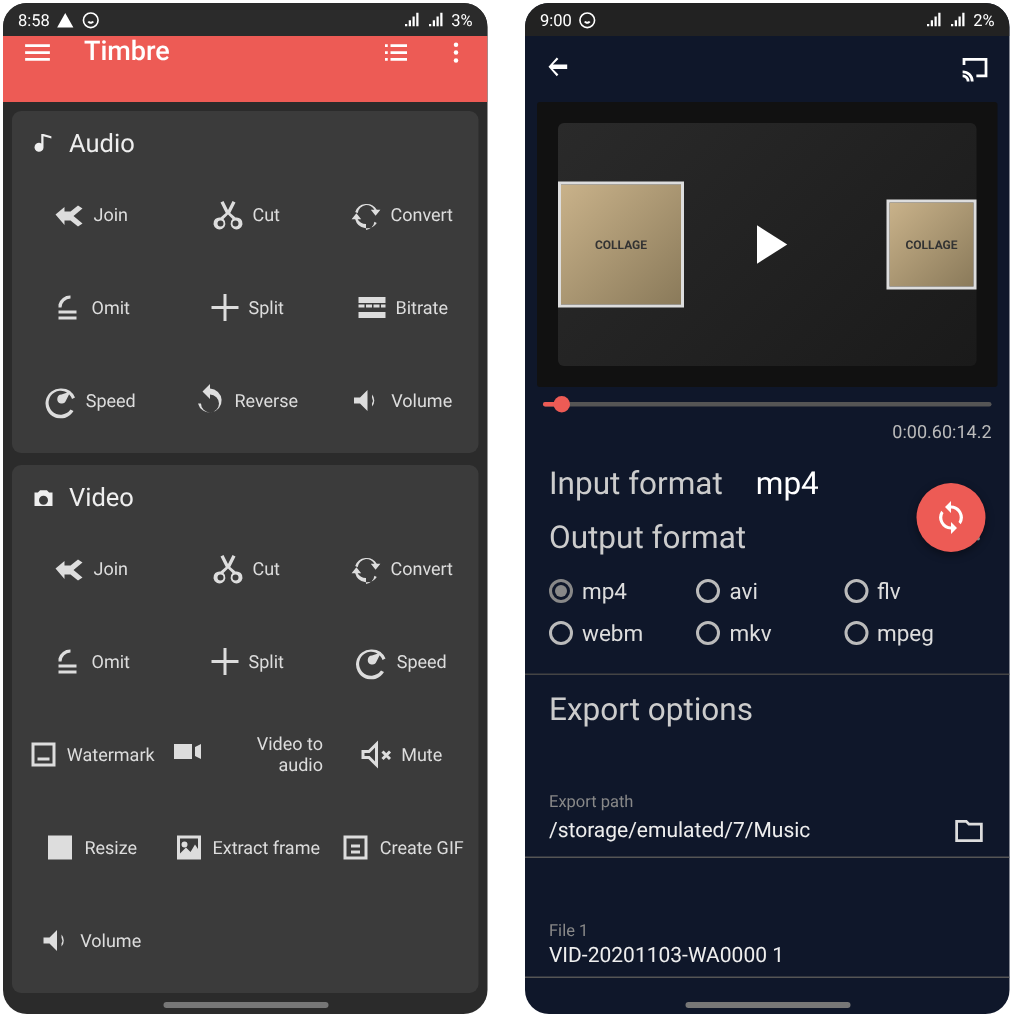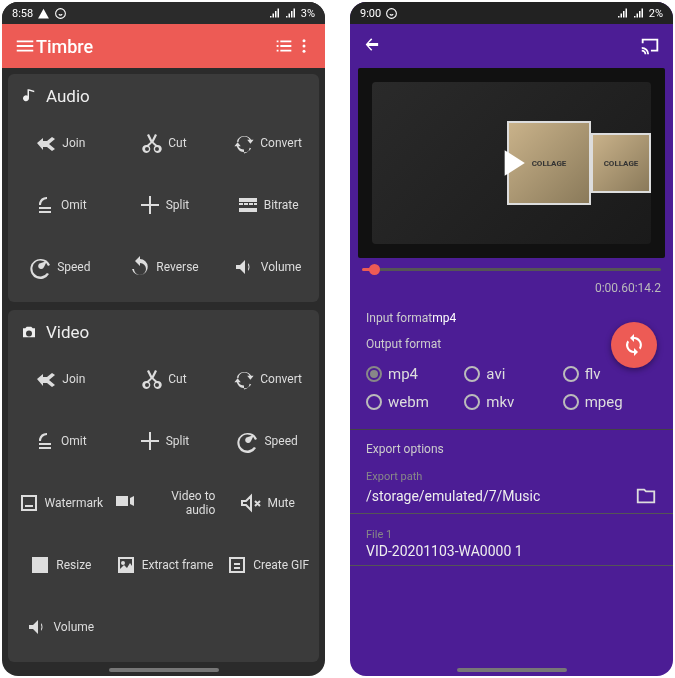--- a/index.html
+++ b/index.html
@@ -1,52 +1,52 @@
 <!DOCTYPE html>
 <html><head>
 <meta charset="utf-8">
 <style>
 * { margin:0; padding:0; box-sizing:border-box; font-family:Roboto,Arial,sans-serif; }
 body { background:#fff; width:675px; height:678px; display:flex; gap:25px; padding:2px; }
 .phone { width:376px; height:674px; border-radius:16px; overflow:hidden; background:#2b2b2b; display:flex; flex-direction:column; position:relative; }
 .status-bar { height:22px; background:#2b2b2b; color:#fff; font-size:11px; display:flex; align-items:center; padding:0 10px; justify-content:space-between; }
 .phone2 .status-bar { background:#222; }
 .status-left, .status-right { display:flex; align-items:center; gap:4px; }
-.toolbar { height:44px; background:#ed5b55; display:flex; align-items:center; padding:0 12px; gap:0; color:#fff; }
+.toolbar { height:44px; background:#ed5b55; display:flex; align-items:flex-start; padding:0 12px; gap:20px; color:#fff; }
 .toolbar-title { font-size:18px; font-weight:500; flex:1; }
 .content1 { flex:1; overflow:auto; padding:6px;text-align:right; }
 .panel { background:#3b3b3b; border-radius:6px; margin-bottom:8px; padding:8px 0 4px; }
 .panel-head { color:#eee; font-size:17px; padding:4px 12px 6px; display:flex; align-items:center; gap:8px; }
 .grid { display:grid; grid-template-columns:repeat(3,1fr); }
 .tile { display:flex; flex-direction:row; align-items:center; justify-content:center; height:62px; color:#ddd; font-size:12px; gap:4px; cursor:pointer; }
 .tile svg { width:24px; height:24px; }
 .icon { display:inline-flex; }
 
 .p2-top { height:44px; display:flex; align-items:center; padding:0 12px; color:#fff; justify-content:space-between; }
 .video-area { height:190px; background:#111; position:relative; margin:0 8px; border-radius:2px; overflow:hidden; }
-.video-area .mock-screen { position:absolute; inset:14px; background:linear-gradient(135deg,#2a2a2a,#1a1a1a); border-radius:4px; display:flex; align-items:center; justify-content:flex-end; }
+.video-area .mock-screen { position:absolute; inset:14px; background:linear-gradient(135deg,#2a2a2a,#1a1a1a); border-radius:4px; display:flex; align-items:center; justify-content:space-between; }
 .album { width:84px; height:84px; background:linear-gradient(135deg,#c9b28a,#8a7a5a); border:2px solid #ddd; position:relative; display:flex; align-items:center; justify-content:center; font-size:8px; color:#333; font-weight:bold; }
 .album.small { width:60px; height:60px; }
 .play-btn { position:absolute; top:50%; left:50%; transform:translate(-50%,-50%); width:44px; height:44px; color:#fff; }
 .seek-row { padding:10px 12px 4px; position:relative;}
 .seek-track { height:3px; background:#555; border-radius:2px; position:relative; }
 .seek-fill { position:absolute; left:0; top:0; height:3px; background:#ed5b55; border-radius:2px; }
 .seek-thumb { position:absolute; top:-4px; width:11px; height:11px; background:#ed5b55; border-radius:50%; }
 .times { display:flex; justify-content:flex-end; color:#bbb; font-size:12px; padding:6px 12px 2px; }
 .fab { position:absolute; right:16px; top:320px; width:46px; height:46px; border-radius:50%; background:#ed5b55; display:flex; align-items:center; justify-content:center; color:#fff; box-shadow:0 2px 6px rgba(0,0,0,.4); }
-.section-lbl { color:#ccc; font-size:12px; padding:14px 16px 6px; display:flex; align-items:center; gap:0;}
+.section-lbl { color:#ccc; font-size:21px; padding:14px 16px 6px; display:flex; align-items:center; gap:22px;}
 .section-lbl .val { color:#fff; }
 .outfmt-head { display:flex; align-items:center; justify-content:space-between; padding:0 16px;}
 .radio-grid { display:grid; grid-template-columns:repeat(3,1fr); gap:10px 4px; padding:8px 16px 14px;}
 .radio-item { display:flex; align-items:center; gap:6px; color:#ddd; font-size:15px; cursor:pointer;}
 .radio-circle { width:16px; height:16px; border:2px solid #bbb; border-radius:50%; display:inline-flex; align-items:center; justify-content:center;}
 .radio-circle.sel { border-color:#888; }
 .radio-circle.sel::after { content:''; width:8px; height:8px; background:#888; border-radius:50%; }
 .divider { height:1px; background:#444; margin:4px 0; }
-.field-lbl { color:#888; font-size:11px; padding:8px 16px 0; }
+.field-lbl { color:#888; font-size:11px; padding:8px 16px 0;margin-top:28px; }
 .field-row { display:flex; align-items:center; justify-content:space-between; padding:2px 16px 6px; color:#eee; font-size:14px; border-bottom:1px solid #555; margin:0 0 6px;}
 .home-ind { position:absolute; bottom:4px; left:50%; transform:translateX(-50%); width:110px; height:4px; background:#777; border-radius:2px;}
 svg { fill:currentColor; }
 </style>
 </head>
 <body>
 
 <svg width="0" height="0" style="position:absolute">
 <defs>
 <g id="i-menu">
@@ -391,21 +391,21 @@
               </svg>
             </span>
             <span>Volume</span>
           </div>
       </div>
     </div>
   </div>
   <div class="home-ind"></div>
 </div>
 
-<div class="phone phone2" style="background:#4c1d95;">
+<div class="phone phone2" style="background:#0f172a;">
   <div class="status-bar">
     <div class="status-left">
       <span>9:00</span>
       <span class="icon">
           <svg width="13" height="13" viewBox="0 0 24 24">
             <use href="#i-wa"></use>
           </svg>
         </span>
     </div>
     <div class="status-right">

